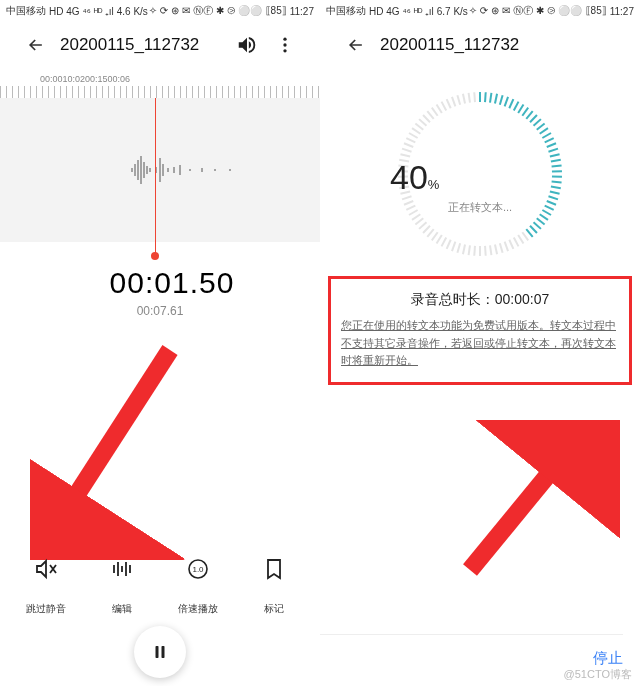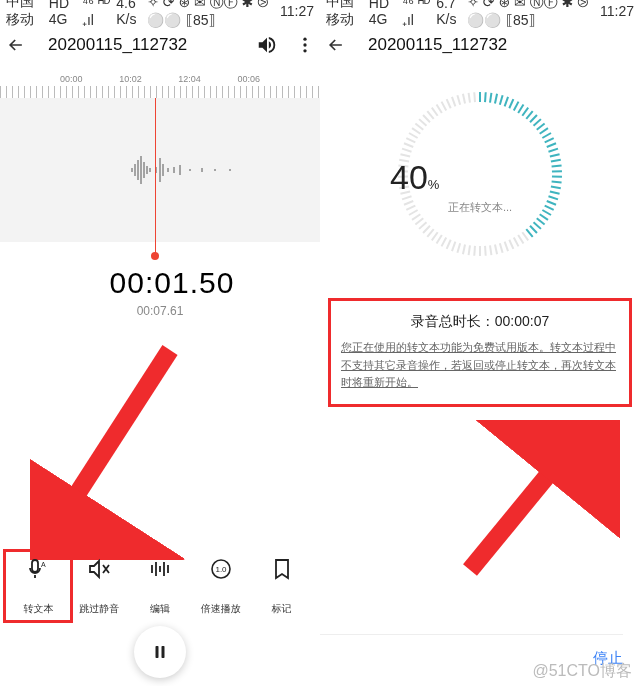--- a/index.html
+++ b/index.html
@@ -1,54 +1,54 @@
 <!DOCTYPE html>
 <html><head>
 <meta charset="utf-8">
 <style>
   * { margin: 0; padding: 0; box-sizing: border-box; }
   body { font-family: -apple-system, "Helvetica Neue", Arial, sans-serif; background: #fff; width: 640px; height: 686px; overflow: hidden; position: relative; }
   .screens { display: flex; width: 640px; }
   .screen { width: 320px; height: 686px; position: relative; background: #fff; }
-  .statusbar { height: 22px; font-size: 14px; display: flex; justify-content: space-between; align-items: center; padding: 1px 6px; color: #333; }
+  .statusbar { height: 22px; font-size: 10px; display: flex; justify-content: space-between; align-items: center; padding: 1px 6px; color: #333; }
   .sb-left, .sb-right { display: flex; align-items: center; gap: 3px; }
-  .header { display: flex; align-items: center; height: 46px; padding: 0 4px; gap: 8px; }
+  .header { display: flex; align-items: center; height: 46px; padding: 0 24px; }
   .back { width: 24px; height: 24px; display: flex; align-items: center; justify-content: center; }
   .title { font-size: 17px; font-weight: 500; margin-left: 12px; flex: 1; color: #111; }
   .hdr-icons { display: flex; gap: 16px; align-items: center; }
   .hdr-icon { width: 22px; height: 22px; display: flex; align-items: center; justify-content: center; }
   
   .timeline { height: 24px; position: relative; margin-top: 6px; }
-  .timeline-labels { display: flex; justify-content: space-between; font-size: 9px; color: #888; padding: 0 60px; gap: 16px; }
+  .timeline-labels { display: flex; justify-content: flex-start; font-size: 9px; color: #888; padding: 0 40px; }
   .ruler { height: 12px; background: repeating-linear-gradient(to right, #bbb 0, #bbb 1px, transparent 1px, transparent 6px); margin-top: 2px; }
   .wave-area { height: 144px; background: #f3f3f3; position: relative; display: flex; align-items: center; justify-content: center; }
   .wave { height: 40px; width: 120px; position: absolute; left: 130px; top: 52px; }
   .playhead { position: absolute; left: 155px; top: 0; bottom: -12px; width: 1px; background: #e43; }
   .playhead::after { content: ""; position: absolute; bottom: -6px; left: -4px; width: 8px; height: 8px; border-radius: 50%; background: #e43; }
   .time-big { text-align: center; font-size: 30px; font-weight: 300; margin-top: 24px; letter-spacing: 1px; padding-left: 24px; }
   .time-small { text-align: center; font-size: 12px; color: #888; margin-top: 4px; }
   .toolbar { position: absolute; bottom: 70px; left: 0; right: 0; display: flex; justify-content: space-around; padding: 0 8px; }
   .tool { display: flex; flex-direction: column; align-items: center; gap: 20px; width: 56px; }
   .tool-icon { width: 26px; height: 26px; display: flex; align-items: center; justify-content: center; }
   .tool-label { font-size: 10px; color: #333; }
   .tool.highlight { outline: 3px solid #ef2b2d; outline-offset: 4px; }
   .pause-btn { position: absolute; bottom: 8px; left: 50%; transform: translateX(-50%); width: 52px; height: 52px; border-radius: 50%; background: #fff; box-shadow: 0 2px 8px rgba(0,0,0,.2); display: flex; align-items: center; justify-content: center; }
   .arrow { position: absolute; }
   .arrow svg { display: block; }
   
   .progress-ring { width: 180px; height: 180px; margin: 16px auto 0; position: relative; }
   .ring-txt-pct { position: absolute; top: 74px; left: 0; right: 0; text-align: left; font-size: 34px; color: #222; }
   .ring-txt-pct small { font-size: 13px; }
   .ring-txt-sub { position: absolute; top: 116px; left: 0; right: 0; text-align: center; font-size: 11px; color: #888; }
-  .info-card { margin: 34px 8px 0; border: 3px solid #ef2b2d; padding: 12px 10px; }
+  .info-card { margin: 12px 8px 0; border: 3px solid #ef2b2d; padding: 12px 10px; }
   .info-title { text-align: center; font-size: 14px; color: #222; margin-bottom: 8px; }
   .info-body { font-size: 11px; color: #666; line-height: 1.6; text-decoration: underline; }
   .stop-btn { position: absolute; bottom: 18px; left: 0; right: 17px; text-align: right; color: #3b82f6; font-size: 15px; }
   .stop-btn::before { content: ""; display: block; height: 1px; background: #eee; margin-bottom: 14px; }
-  .watermark { position: absolute; bottom: 4px; right: 8px; font-size: 16px; color: #bbb; }
+  .watermark { position: absolute; bottom: 4px; right: 8px; font-size: 11px; color: #bbb; }
   .timeline-wrap { position: relative; }
 </style>
 </head>
 <body>
 
 <div class="screens">
 
   <div class="screen">
     <div class="statusbar">
       <div class="sb-left">
@@ -84,21 +84,21 @@
             </svg>
         </div>
       </div>
     </div>
 
     <div class="timeline-wrap">
       <div class="timeline">
         <div class="timeline-labels">
           <span>00:00</span>
           <span>10:02</span>
-          <span>12:04</span>
+          <span>00:15</span>
           <span>00:06</span>
         </div>
         <div class="ruler"></div>
       </div>
       <div class="wave-area">
         <div class="wave">
           <svg width="120" height="40" viewBox="0 0 120 40">
             <g stroke="#555" stroke-width="1">
               <line x1="2" y1="18" x2="2" y2="22"></line>
                 <line x1="5" y1="14" x2="5" y2="26"></line>
@@ -132,30 +132,20 @@
           <defs>
             <marker id="ah1" markerWidth="14" markerHeight="14" refX="3" refY="7" orient="auto">
               <polygon points="0,0 14,7 0,14" fill="#ef2b2d"></polygon>
             </marker>
           </defs>
           <line x1="140" y1="10" x2="20" y2="196" stroke="#ef2b2d" stroke-width="18" marker-end="url(#ah1)"></line>
         </svg>
     </div>
 
     <div class="toolbar">
-      <div class="tool highlight">
-        <div class="tool-icon">
-            <svg width="24" height="24" viewBox="0 0 24 24" fill="none" stroke="#222" stroke-width="1.8">
-              <rect x="6" y="3" width="6" height="12" rx="3"></rect>
-              <path d="M4 11a5 5 0 0 0 10 0M9 18v3"></path>
-              <text x="15" y="10" font-size="7" fill="#222" stroke="none">A</text>
-            </svg>
-          </div>
-        <div class="tool-label">转文本</div>
-      </div>
       <div class="tool">
         <div class="tool-icon">
             <svg width="24" height="24" viewBox="0 0 24 24" fill="none" stroke="#222" stroke-width="1.8">
               <path d="M3 9v6h4l5 5V4L7 9H3zM16 8l6 8M22 8l-6 8"></path>
             </svg>
           </div>
         <div class="tool-label">跳过静音</div>
       </div>
       <div class="tool">
         <div class="tool-icon">

